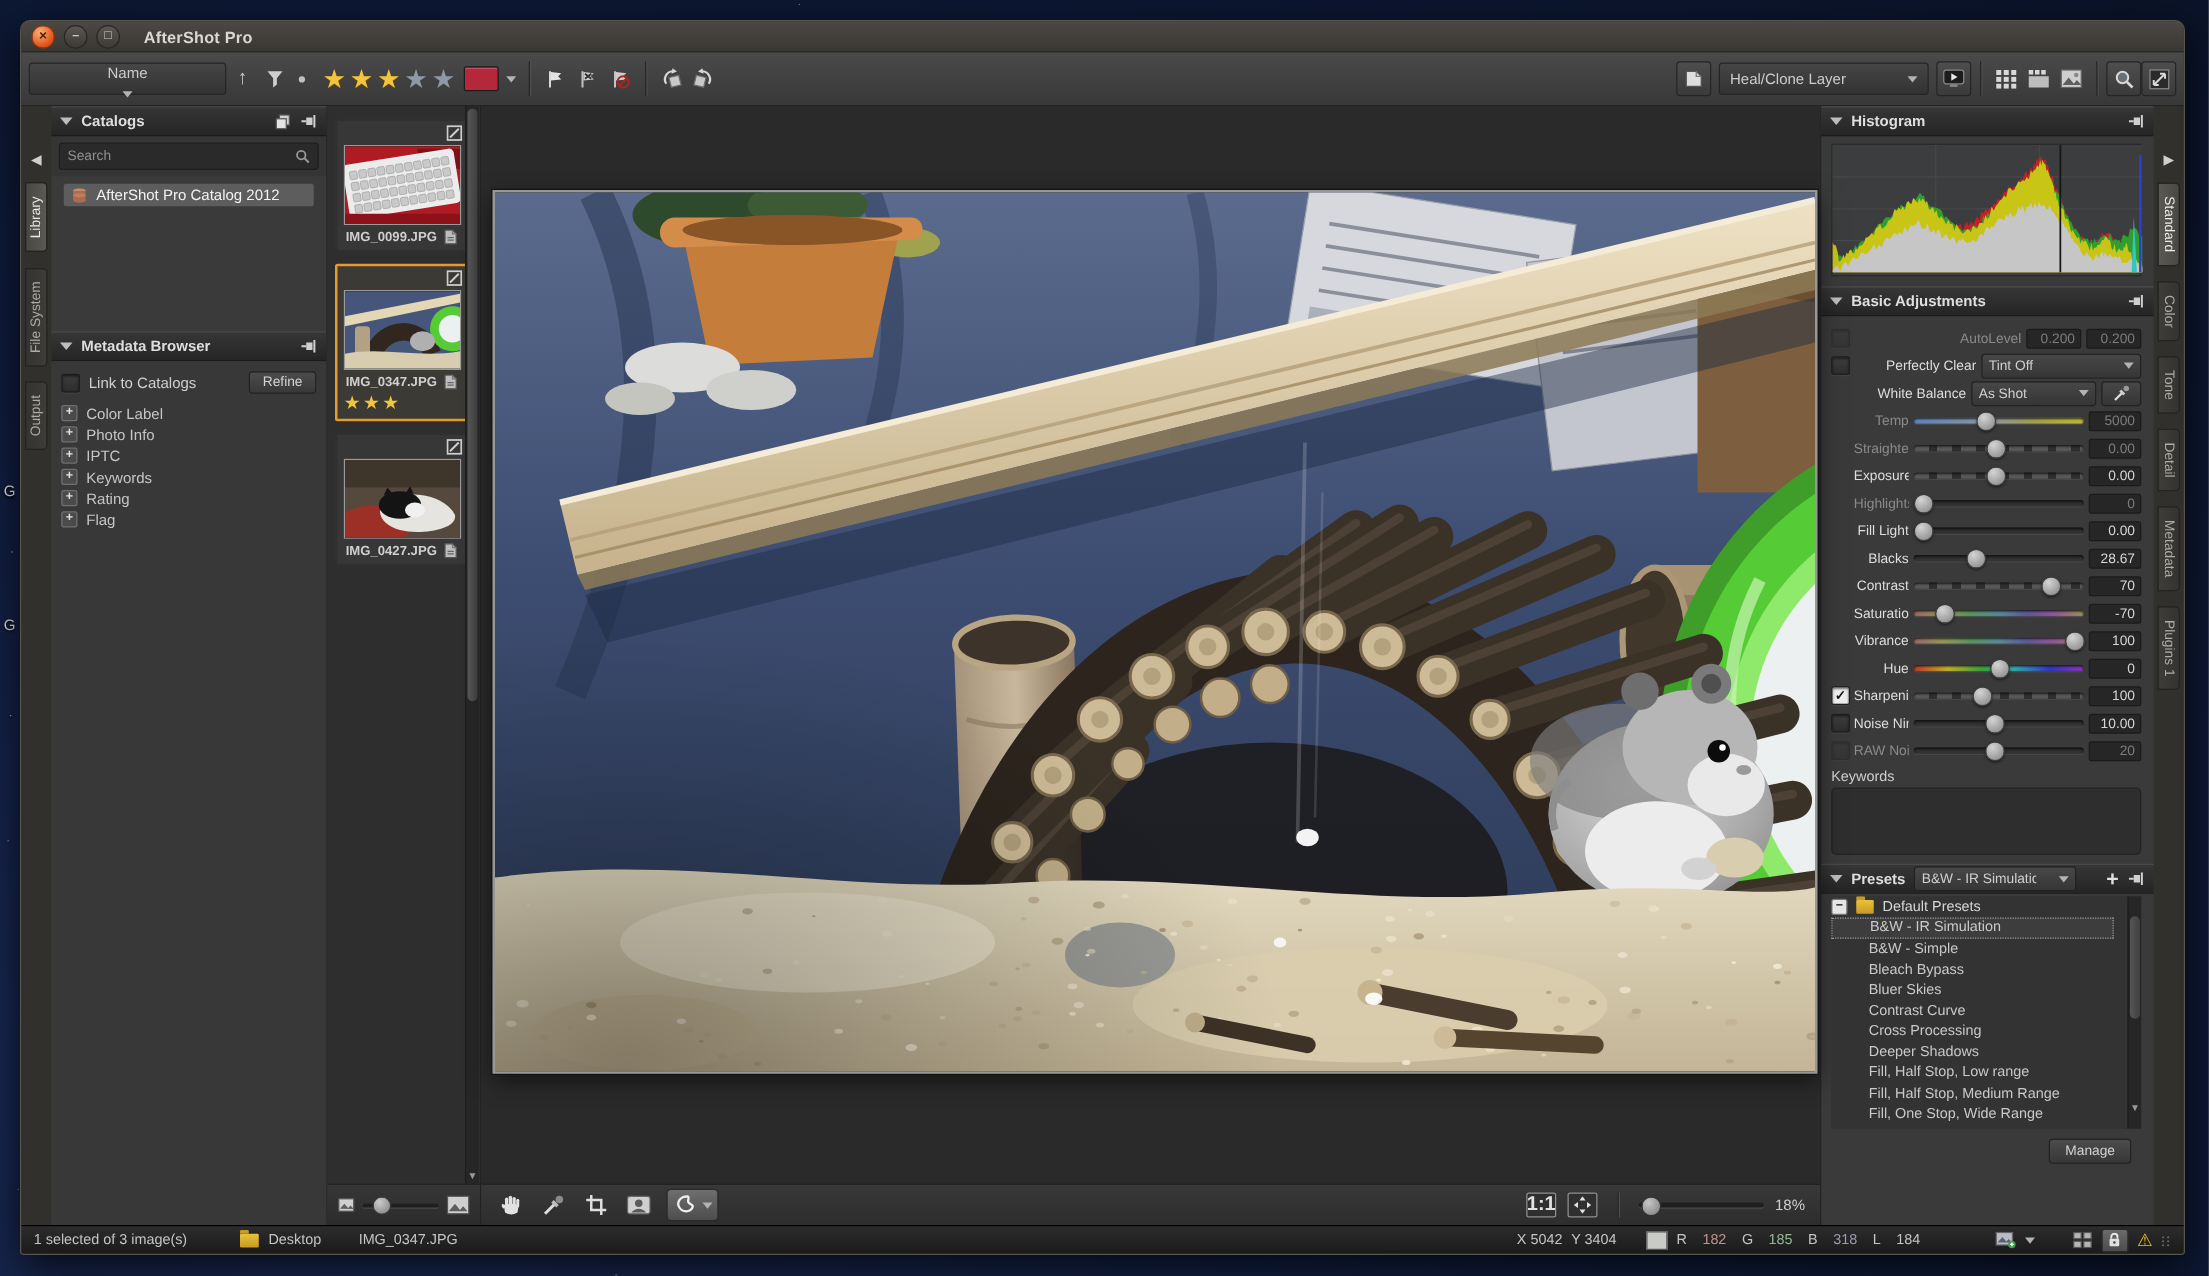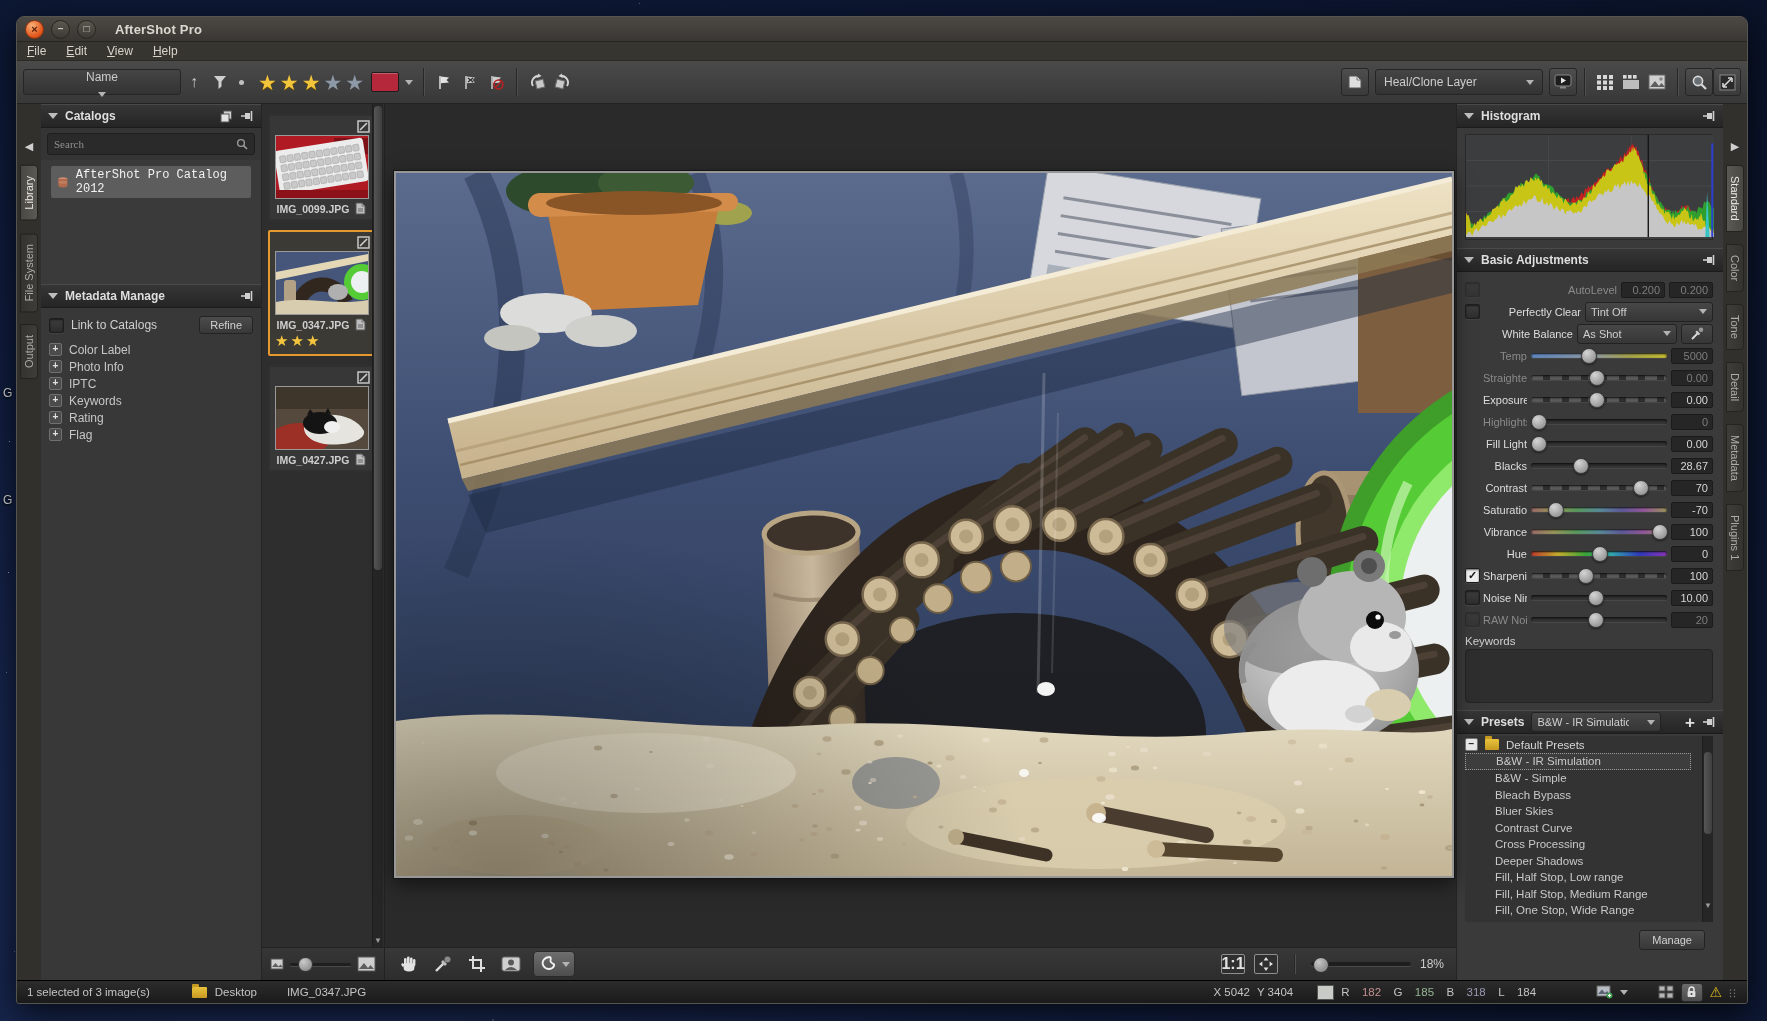--- a/index.html
+++ b/index.html
@@ -56,23 +56,23 @@
   .vtab.active{background:linear-gradient(90deg,#5b5954,#4a4843);color:#ebe9e4;}
 
   
   .leftpanel{width:220px;flex:0 0 220px;background:#353535;border-right:1px solid #242424;display:flex;flex-direction:column;}
   .sec-header{height:22px;flex:0 0 22px;display:flex;align-items:center;padding:0 7px;gap:7px;
     background:linear-gradient(#363636,#252525);border-top:1px solid #4a4a4a;border-bottom:1px solid #1b1b1b;
     color:#dedede;font-weight:bold;font-size:12px;}
   .tri{width:0;height:0;border-left:5px solid transparent;border-right:5px solid transparent;border-top:6px solid #bdbdbd;}
   .hdr-icons{margin-left:auto;display:flex;align-items:center;gap:8px;}
   .searchbox{margin:5px 6px;height:20px;background:#2a2a2a;border:1px solid #1e1e1e;border-radius:3px;
-    display:flex;align-items:center;padding:0 6px;color:#8f8f8f;font-size:11px;font-family:Liberation Serif, serif;}
+    display:flex;align-items:center;padding:0 6px;color:#8f8f8f;font-size:11px;}
   .searchbox .ph{flex:1;}
-  .cat-list{height:112px;background:#3a3a3a;margin:0;padding:6px 10px;font-family:Liberation Mono, monospace;}
+  .cat-list{height:112px;background:#3a3a3a;margin:0;padding:6px 10px;}
   .cat-item{display:flex;align-items:center;gap:7px;background:#5d5d5d;border-radius:2px;padding:2px 6px;
     color:#f2f2f2;font-size:12px;}
   .dbicon{width:13px;height:13px;display:inline-block;}
   .meta-body{flex:1;background:#383838;padding:4px 8px;}
   .link-row{display:flex;align-items:center;gap:7px;color:#cfcfcf;font-size:12px;margin:4px 0 8px 0;}
   .btn{background:linear-gradient(#4c4c4c,#383838);border:1px solid #232323;border-radius:3px;color:#d2d2d2;
     font-size:11px;padding:2px 10px;margin-left:auto;}
   .tree-item{display:flex;align-items:center;gap:7px;color:#c6c6c6;font-size:12px;height:15px;margin:2px 0;}
   .plus{width:11px;height:11px;flex:0 0 11px;background:#4b4b4b;border:1px solid #707070;border-radius:2px;
     color:#e2e2e2;font-size:10px;line-height:9px;text-align:center;font-weight:bold;}
@@ -245,26 +245,20 @@
 
 <div class="window">
 
   <div class="titlebar">
     <div class="winbtn btn-close">×</div>
     <div class="winbtn btn-min">–</div>
     <div class="winbtn btn-max">□</div>
     <div class="title">AfterShot Pro</div>
   </div>
 
-  <div class="menubar" id="menubar">
-      <div class="menu-item"><u>F</u>ile</div>
-      <div class="menu-item"><u>E</u>dit</div>
-      <div class="menu-item"><u>V</u>iew</div>
-      <div class="menu-item"><u>H</u>elp</div>
-    </div>
 
   <div class="toolbar">
     <div class="dd" style="width:140px;flex-direction:column;">
       <span>Name</span>
         <span class="caret"></span>
     </div>
     <div class="tbtn" style="font-size:16px;">↑</div>
     <div class="tbtn">
       <svg width="16" height="16" viewBox="0 0 16 16">
           <path d="M2,2 h12 l-4.5,5.5 v5 l-3,2.5 v-7.5 Z" fill="#cfcfcf"></path>
@@ -425,21 +419,21 @@
           <svg class="dbicon" viewBox="0 0 13 13">
               <ellipse cx="6.5" cy="2.6" rx="5" ry="1.9" fill="#cf8d71"></ellipse>
               <path d="M1.5,2.6 v7.6 a5,1.9 0 0 0 10,0 v-7.6" fill="#b06a4e"></path>
               <ellipse cx="6.5" cy="6.2" rx="5" ry="1.7" fill="#c07d5f"></ellipse>
             </svg>
           <span>AfterShot Pro Catalog 2012</span>
         </div>
       </div>
       <div class="sec-header">
         <span class="tri"></span>
-        <span>Metadata Manage</span>
+        <span>Metadata Browser</span>
         <span class="hdr-icons">
           <svg width="13" height="12" viewBox="0 0 13 12">
               <path d="M0,6 h4" stroke="#cfcfcf" stroke-width="1.6"></path>
               <rect x="4" y="3" width="5" height="6" fill="#cfcfcf"></rect>
               <path d="M10.5,1 v10" stroke="#cfcfcf" stroke-width="1.6"></path>
             </svg>
         </span>
       </div>
       <div class="meta-body">
         <div class="link-row">

